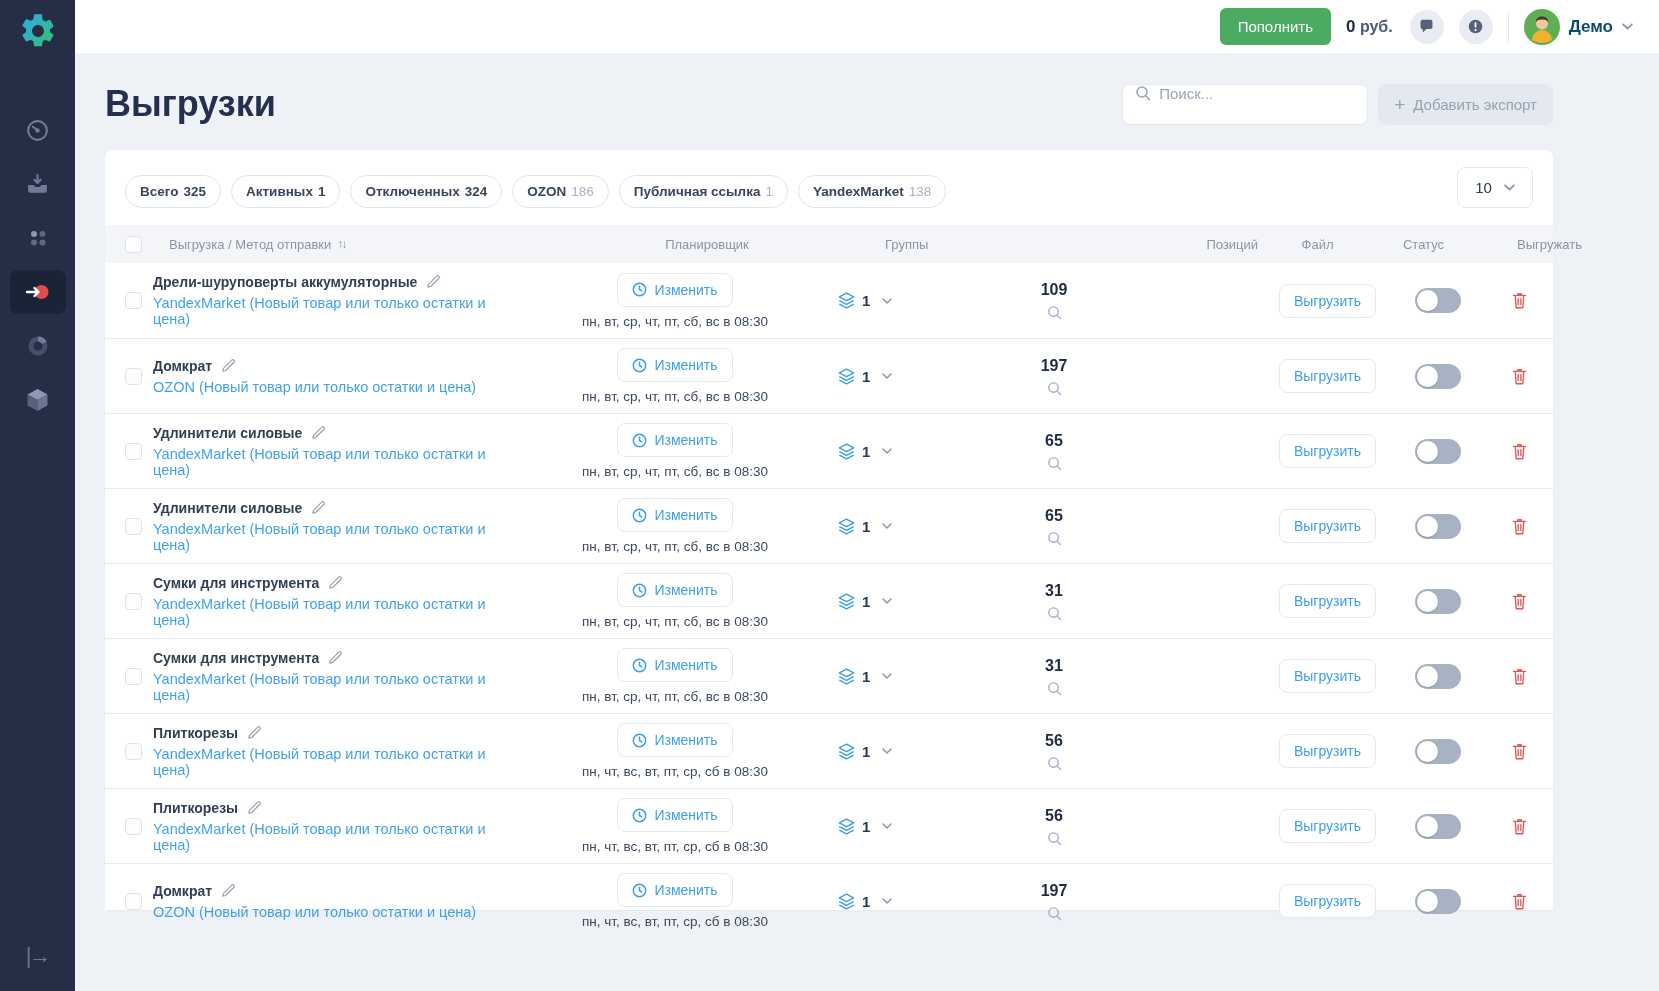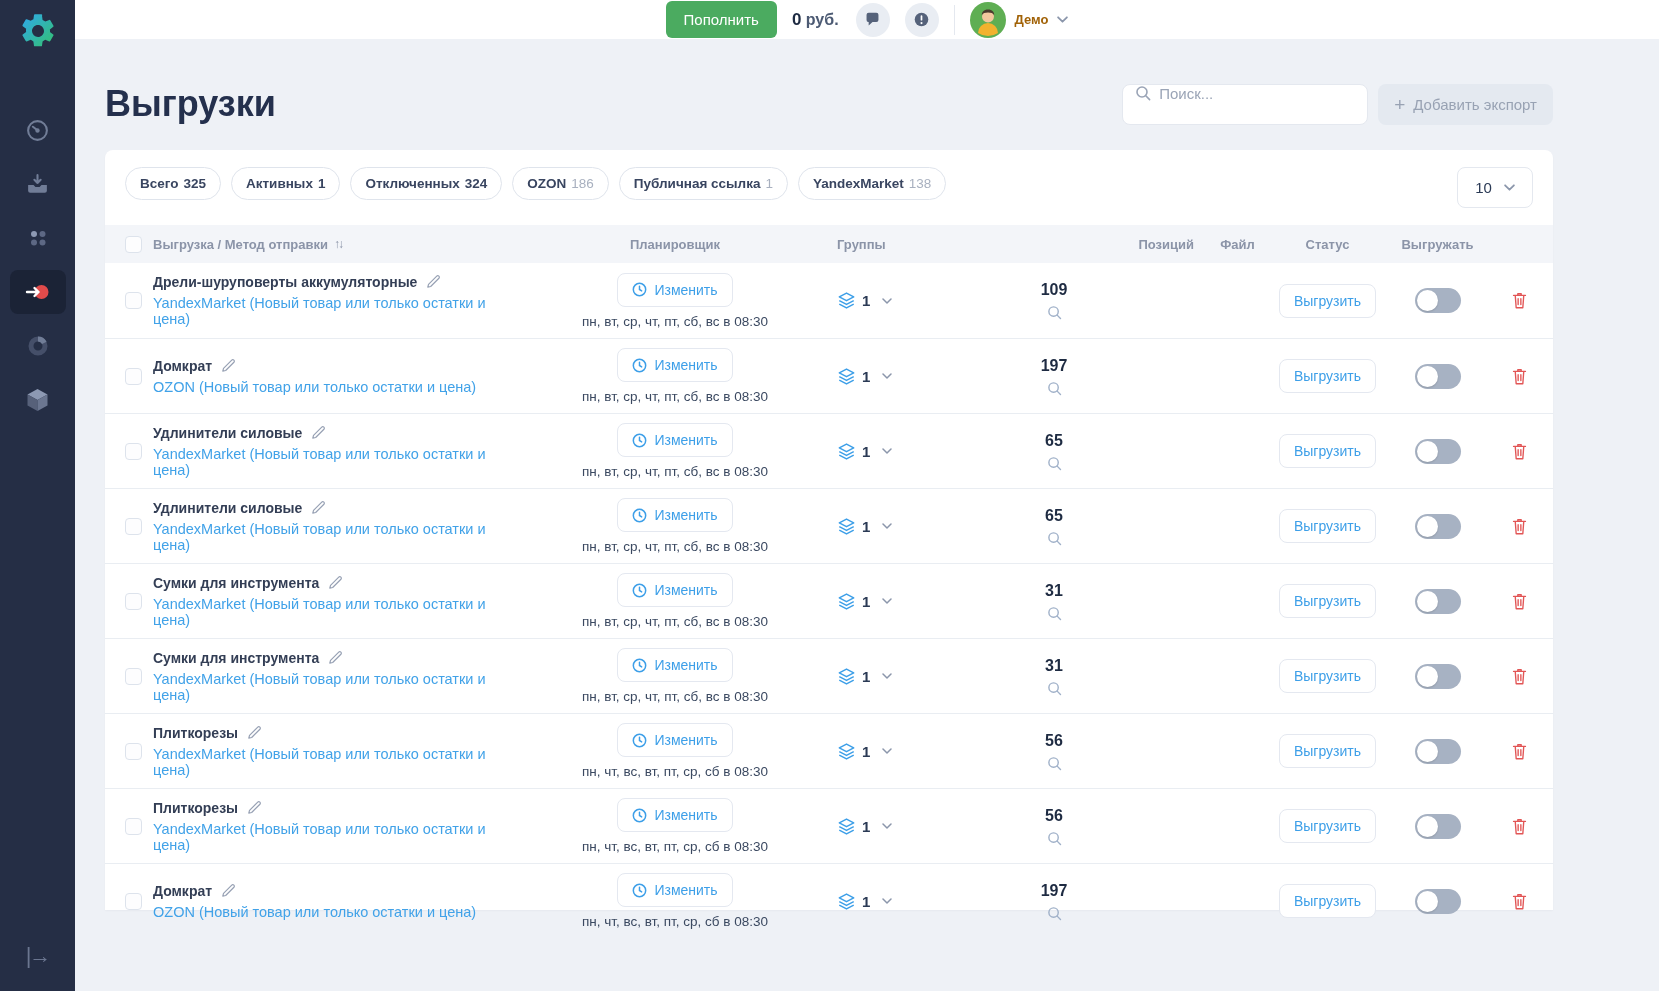--- a/index.html
+++ b/index.html
@@ -13,49 +13,49 @@
     position:absolute; left:0; top:0; bottom:0; width:75px;
     background:#252e45; display:flex; flex-direction:column; align-items:center;
   }
   .logo { margin-top:9px; width:44px; height:44px; display:flex; align-items:center; justify-content:center; cursor:pointer; }
   .nav { margin-top:55px; display:flex; flex-direction:column; align-items:center; gap:10px; width:100%; }
   .nav-item { width:56px; height:44px; border-radius:8px; display:flex; align-items:center; justify-content:center; cursor:pointer; }
   .nav-item.active { background:#1b2336; }
   .collapse { margin-top:auto; margin-bottom:22px; font-size:22px; color:#6b7690; cursor:pointer; letter-spacing:-2px; }
   
   .topbar {
-    position:absolute; left:75px; right:0; top:0; height:39px; background:#ffffff;
-    display:flex; align-items:center; justify-content:center; gap:15px; 
+    position:absolute; left:75px; right:0; top:0; height:53px; background:#ffffff;
+    display:flex; align-items:center; justify-content:flex-end; gap:15px; padding-right:26px;
   }
   .btn-topup { background:#4bab60; color:#fff; border:none; border-radius:6px; padding:10px 18px; font-size:15px; font-family:inherit; cursor:pointer; }
   .balance { font-size:16px; color:#4c5a73; margin-right:2px; white-space:nowrap;font-weight:bold; }
   .balance b { color:#1e2b42; font-size:17px; }
   .circle-btn { width:34px; height:34px; border-radius:50%; background:#e9edf3; display:flex; align-items:center; justify-content:center; cursor:pointer; }
   .vdiv { width:1px; height:30px; background:#e4e8ef; }
   .user { display:flex; align-items:center; gap:9px; cursor:pointer; }
-  .user-name { font-weight:bold; font-size:13px; color:#a16207; }
+  .user-name { font-weight:bold; font-size:17px; color:#0c4a6e; }
   
   .main { position:absolute; left:75px; top:55px; right:0; bottom:0; padding:0 106px 0 30px; }
   .page-head { display:flex; align-items:center; justify-content:space-between; margin-top:28px; }
   .page-title { font-size:36px; font-weight:bold; color:#24304d; }
   .head-right { display:flex; gap:10px; }
   .search-box { width:246px; height:41px; background:#fff; border:1px solid #e4e8ef; border-radius:8px; display:flex; align-items:flex-start; padding:0 12px; gap:8px; }
   .search-box input { border:none; outline:none; flex:1; font-size:15px; font-family:inherit; color:#3b4961; background:transparent; }
   .search-box input::placeholder { color:#9aa4b6; }
   .btn-add { height:41px; background:#e4e9f0; color:#98a2b3; border:none; border-radius:8px; padding:0 16px; font-size:15px; font-family:inherit; display:flex; align-items:center; gap:8px; cursor:pointer; }
   .btn-add .plus { font-size:19px; line-height:1; }
   
   .card { margin-top:25px; background:#fff; border-radius:8px 8px 0 0; box-shadow:0 1px 2px rgba(40,50,80,.04); height:760px; }
-  .chips-row { display:flex; align-items:flex-start; gap:10px; padding:17px 20px; }
+  .chips-row { display:flex; align-items:flex-end; gap:10px; padding:17px 20px; }
   .chip { display:inline-flex; gap:5px; align-items:center; border:1px solid #dfe4ec; border-radius:17px; padding:8px 14px; font-size:13.5px; font-weight:bold; color:#394560; background:#fff; cursor:pointer; white-space:nowrap; }
   .chip .count.muted { color:#a8b0bf; font-weight:normal; }
   .page-size { margin-left:auto; width:76px; height:41px; border:1px solid #e4e8ef; border-radius:8px; background:#fff; display:flex; align-items:center; justify-content:center; gap:12px; font-size:15px; color:#2b3a55; cursor:pointer; }
   
   .grid { display:grid; grid-template-columns:48px 372px 300px 85px 300px 55px 125px 95px 68px; align-items:center; }
-  .t-head { background:#f3f5f9; height:38px; font-size:13px; font-weight:bold; color:#8b94a8; }
+  .t-head { background:#f3f5f9; height:38px; font-size:13px; font-weight:normal; color:#8b94a8;gap:16px; }
   .t-head .cell-name { display:flex; align-items:center; gap:6px; }
   .sort { font-size:12px; letter-spacing:-2px; color:#8b94a8; cursor:pointer; }
   .checkbox { width:17px; height:17px; border:1.5px solid #dde3ec; border-radius:4px; background:#fdfdfe; margin-left:20px; cursor:pointer; }
   .c-center { justify-self:center; text-align:center; }
   .c-right { justify-self:end; text-align:right; padding-right:16px; }
   .t-row { height:75px; }
   .t-row + .t-row { border-top:1px solid #e9edf2; }
   .t-body { border-top:0; }
   .cell-title { display:flex; flex-direction:column; gap:5px; justify-content:center; }
   .row-name { font-size:14px; font-weight:bold; color:#333e55; display:flex; align-items:center; gap:8px; }

